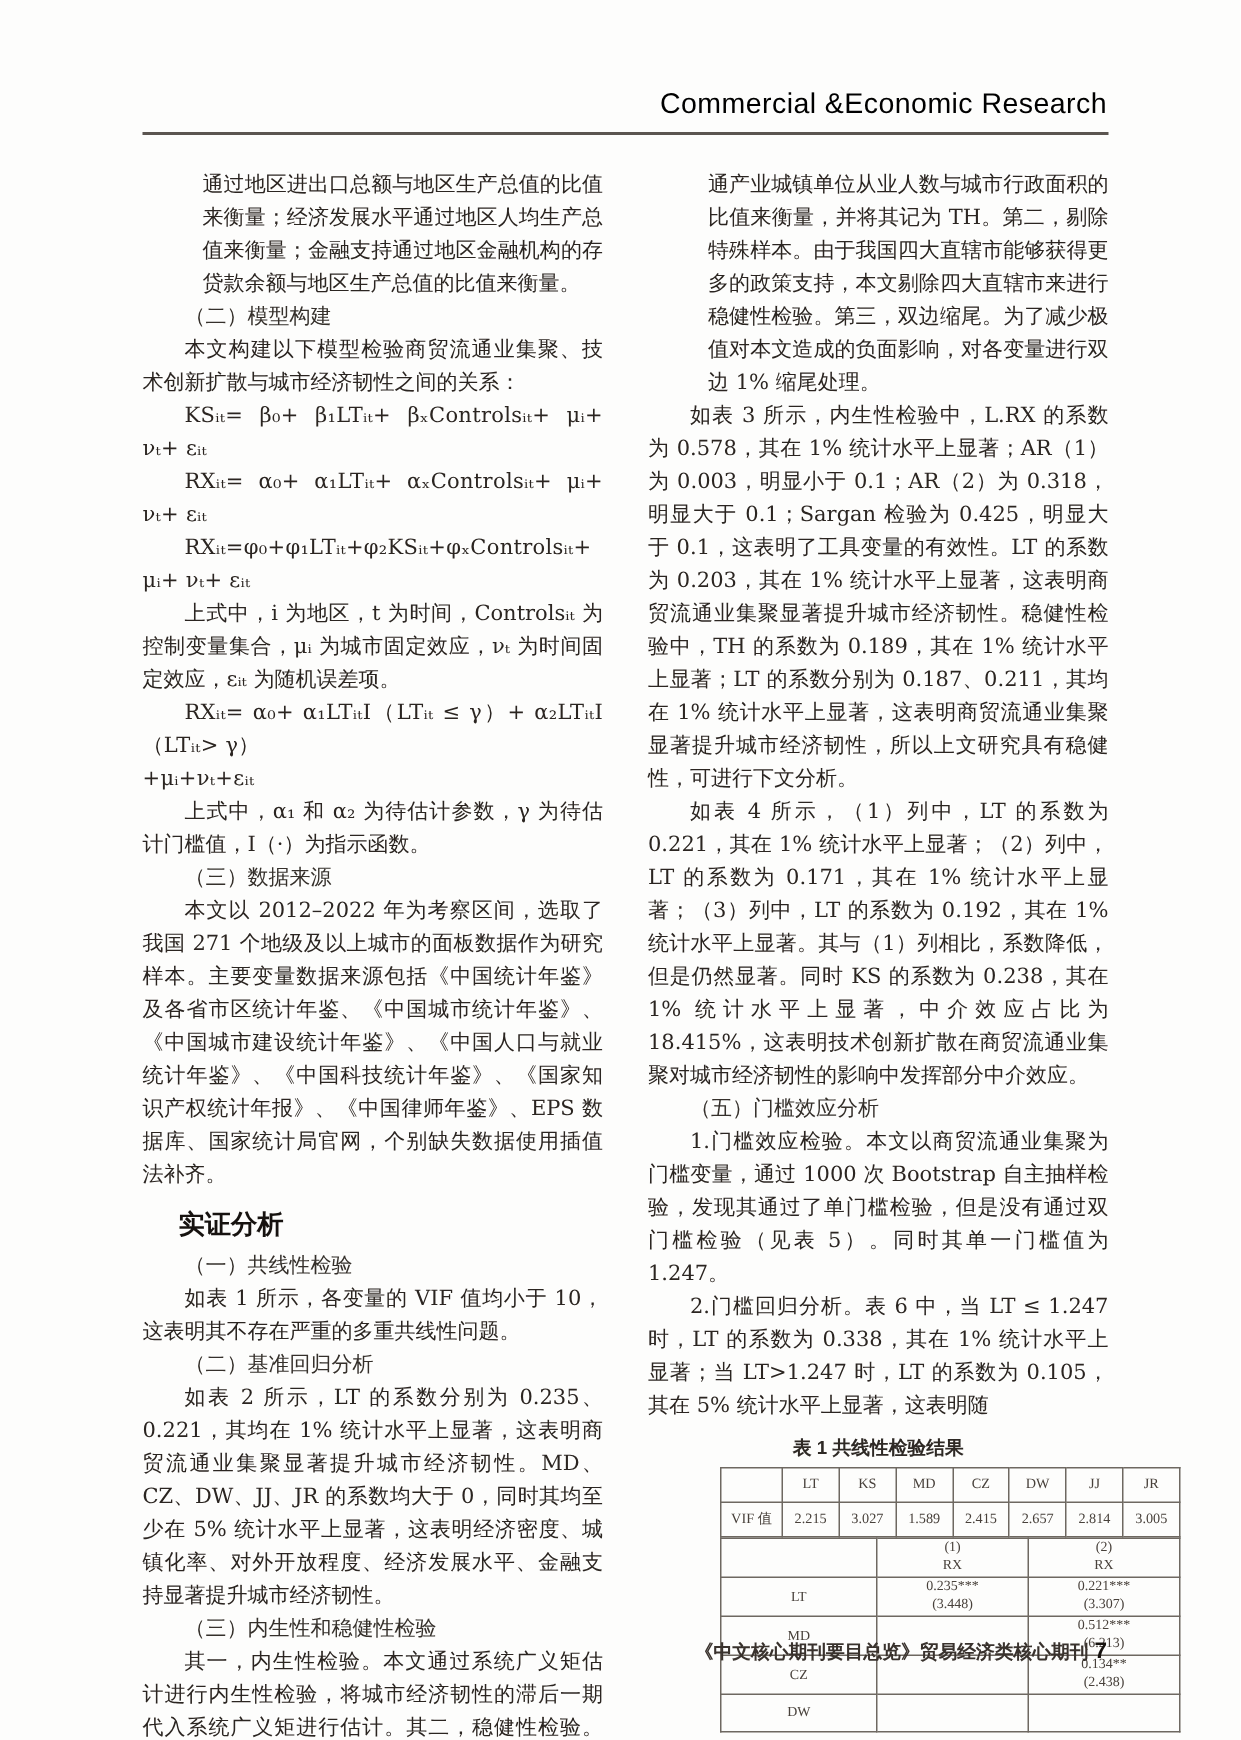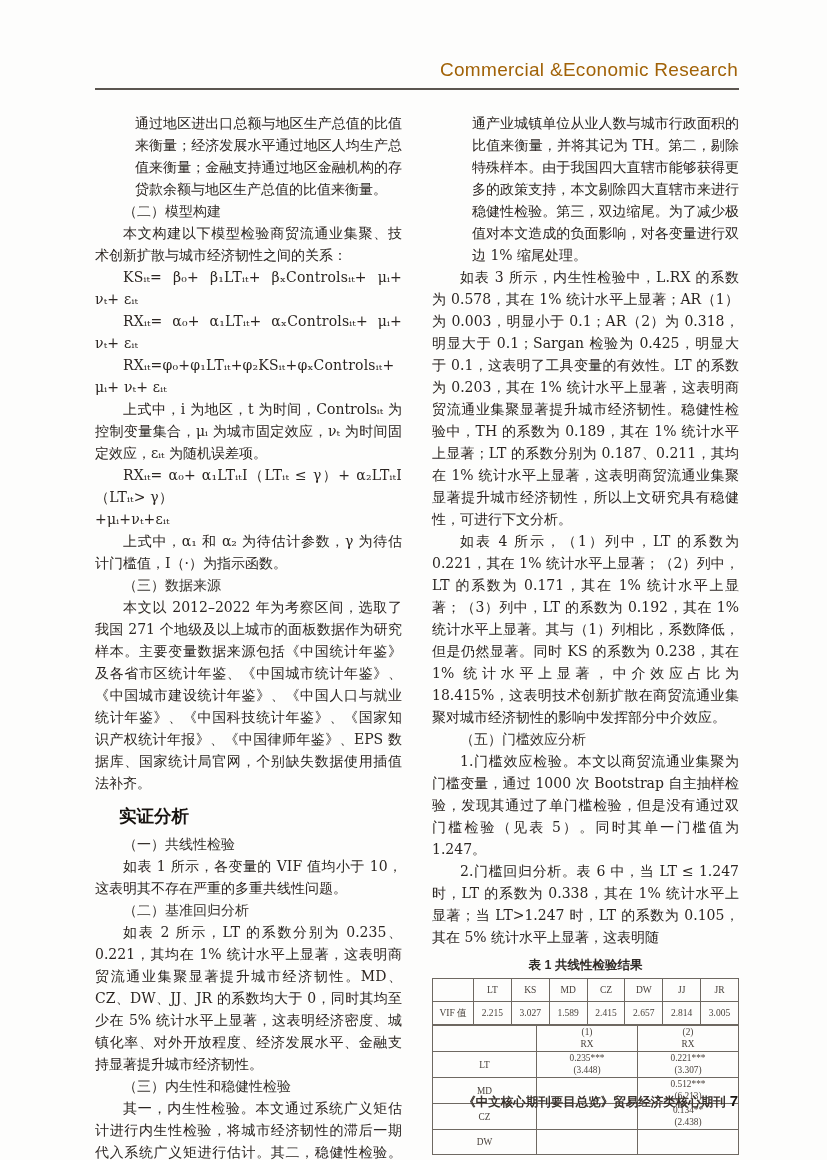--- a/index.html
+++ b/index.html
@@ -1,36 +1,36 @@
 <!DOCTYPE html>
 <html><head>
 <meta charset="utf-8">
 <style>
   html,body{margin:0;padding:0;background:#ffffff;}
   .page{position:relative;width:827px;height:1160px;background:#fdfdfc;overflow:hidden;
         font-family:"DejaVu Serif",serif;color:#2b2521;}
   
   .journal-title{position:absolute;top:59px;right:89px;font-family:"Liberation Sans",sans-serif;
-        font-size:19px;color:#a16207;letter-spacing:.3px;}
+        font-size:19px;color:#000000;letter-spacing:.3px;}
   .header-rule{position:absolute;top:88px;left:95px;width:644px;height:2px;background:#5b5550;}
   
   .columns{position:absolute;top:112px;left:95px;width:644px;display:flex;gap:30px;}
   .col{width:307px;font-size:14px;line-height:22px;text-align:justify;}
   .para{margin:0;text-indent:2em;}
   .para.noindent{text-indent:0;margin-left:40px;}
   .subhead{margin:0;text-indent:2em;color:#35302b;}
   .formula{margin:0;text-indent:2em;letter-spacing:.2px;}
   .formula.cont{text-indent:0;}
   .sec-title{margin:9px 0 4px;padding-left:24px;font-family:"Liberation Sans",sans-serif;
         font-weight:bold;font-size:17.5px;line-height:26px;color:#16120f;text-indent:0;}
   
   .table-title{margin:9px 0 5px;text-align:center;font-family:"Liberation Sans",sans-serif;
         font-weight:bold;font-size:12.5px;color:#2e2925;line-height:16px;}
   table{width:100%;border-collapse:collapse;table-layout:fixed;
-        font-family:"Liberation Serif",serif;color:#48413b;}
+        font-family:"Liberation Serif",serif;color:#48413b;margin-left:48px;}
   .t1{font-size:9.5px;}
   .t1 th,.t1 td{border:1px solid #6e6861;height:19px;text-align:center;padding:0 1px;font-weight:normal;}
   .t2{font-size:9.3px;}
   .t2 td{border:1px solid #6e6861;text-align:center;padding:1px 2px;vertical-align:middle;}
   .t2 .ln{line-height:11.5px;min-height:11.5px;}
   
   .footer{position:absolute;top:1092px;right:89px;display:flex;align-items:baseline;gap:4px;
         font-family:"Liberation Sans",sans-serif;font-weight:bold;margin-left:10px;}
   .footer-text{font-size:12.5px;color:#39322d;}
   .page-num{font-size:15px;color:#16120f;}

